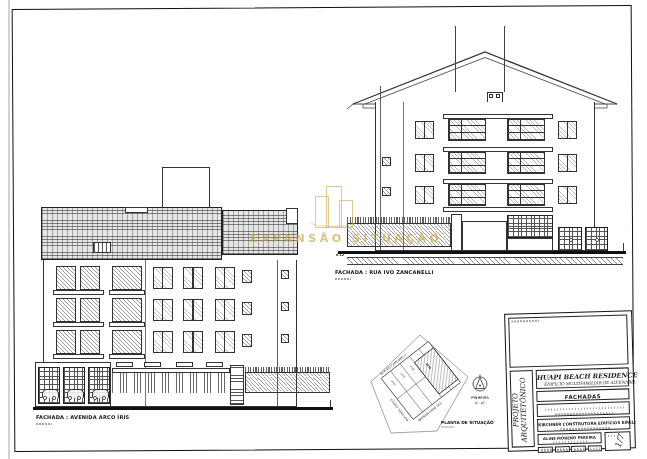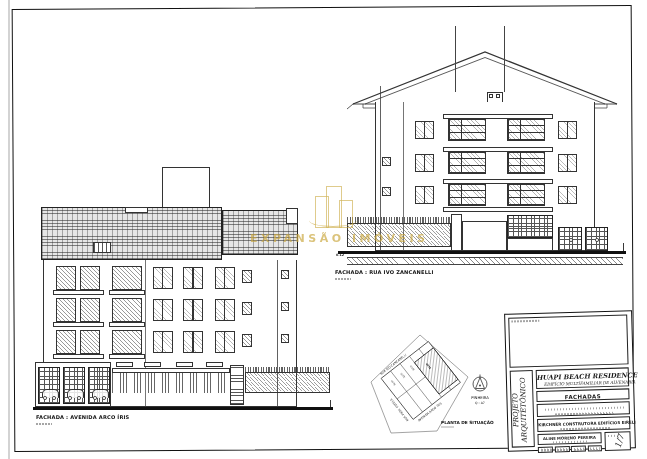--- a/index.html
+++ b/index.html
@@ -187,21 +187,21 @@
   <div class="abs micro" style="left:0;top:254px;width:16px"></div>
 </div>
 
 <div class="abs" style="left:250px;top:182px;width:166px;height:72px;text-align:center;z-index:60;pointer-events:none;opacity:.85">
   <div style="position:relative;display:inline-block;width:48px;height:46px">
     <div class="wmrect" style="left:6px;top:14px;width:12px;height:30px"></div>
     <div class="wmrect" style="left:17px;top:4px;width:14px;height:40px"></div>
     <div class="wmrect" style="left:30px;top:18px;width:12px;height:26px"></div>
     <div style="position:absolute;left:0;top:32px;width:48px;height:12px;border-bottom:1.5px solid rgba(202,168,62,.7);border-radius:50%"></div>
   </div>
-  <div class="wmgold" style="font-size:11px;font-weight:bold;letter-spacing:3.5px;white-space:nowrap">EXPANSÃO IMÓVEIS</div>
+  <div class="wmgold" style="font-size:11px;font-weight:bold;letter-spacing:3.5px;white-space:nowrap">EXPANSÃO SITUAÇÃO</div>
 </div>
 
 <svg class="abs" style="left:365px;top:332px" width="135" height="112" viewBox="0 0 135 112">
   <defs>
     <pattern id="htc" width="3" height="3" patternTransform="rotate(45)" patternUnits="userSpaceOnUse">
       <rect width="3" height="3" fill="#fff"></rect>
       <line x1="0" y1="0" x2="0" y2="3" stroke="#555" stroke-width="0.8"></line>
     </pattern>
   </defs>
   <path d="M55,3 L103,45 L72,99 L26,101 L6,50 Z" fill="none" stroke="#666" stroke-width="0.6"></path>

